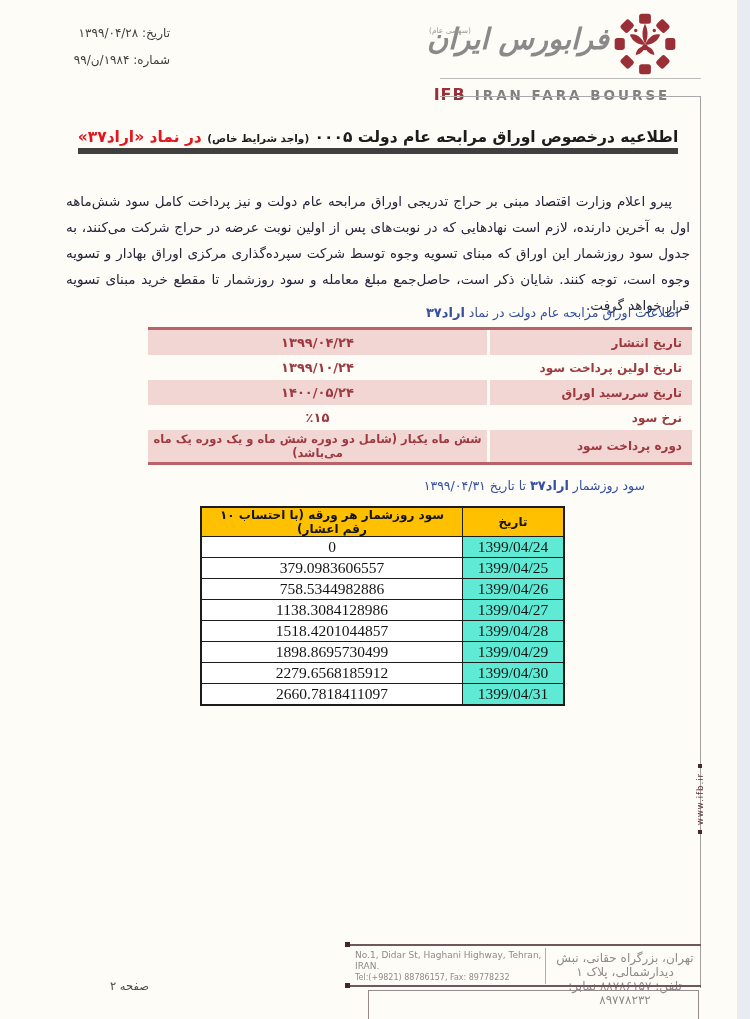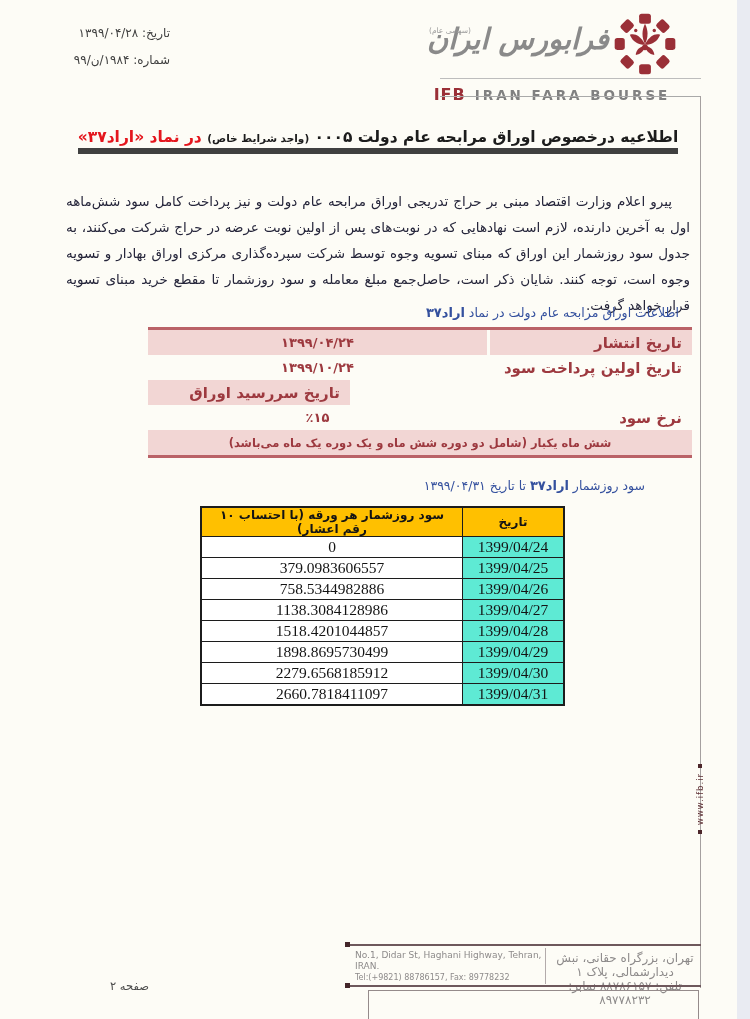--- a/index.html
+++ b/index.html
@@ -42,21 +42,21 @@
   .tbl-heading b{font-size:13px;}
   .h-info{right:58px;top:305px;}
   .h-acc{right:92px;top:478px;}
 
   
   .info-table{left:148px;top:327px;width:544px;border-top:3px solid #ba6267;border-bottom:3px solid #ba6267;}
   .irow{display:flex;gap:3px;min-height:25px;align-items:stretch;background:#fdfcf6;}
   .ival{flex:1;display:flex;align-items:center;justify-content:center;text-align:center;
         font-size:13px;font-weight:600;color:#9d393f;padding:2px 4px;direction:rtl;}
   .ilab{width:202px;display:flex;align-items:center;justify-content:flex-start;direction:rtl;
-        font-size:15px;font-weight:600;color:#9d393f;padding:2px 10px 2px 4px;box-sizing:border-box;}
+        font-size:12px;font-weight:600;color:#9d393f;padding:2px 10px 2px 4px;box-sizing:border-box;}
   .irow.pink .ival,.irow.pink .ilab{background:#f2d6d4;}
   .irow.last .ival{font-size:11.5px;}
 
   
   .acc-table{left:200px;top:506px;border-collapse:collapse;direction:rtl;
              border:2.5px solid #1c1c1c;background:#fff;}
   .acc-table th,.acc-table td{border:1.2px solid #1c1c1c;padding:0 4px;text-align:center;}
   .acc-table th{background:#ffc000;color:#141414;font-size:12px;font-weight:bold;height:25px;direction:rtl;}
   .th-date{width:92px;}
   .th-val{width:252px;margin-left:47px;}
@@ -143,28 +143,30 @@
   <div class="abs info-table">
     <div class="irow pink">
       <div class="ival">۱۳۹۹/۰۴/۲۴</div>
       <div class="ilab">تاریخ انتشار</div>
     </div>
     <div class="irow">
       <div class="ival">۱۳۹۹/۱۰/۲۴</div>
       <div class="ilab">تاریخ اولین پرداخت سود</div>
     </div>
     <div class="irow pink">
+      <div class="ival">۱۴۰۰/۰۵/۲۴</div>
       <div class="ilab">تاریخ سررسید اوراق</div>
     </div>
     <div class="irow">
       <div class="ival">٪۱۵</div>
       <div class="ilab">نرخ سود</div>
     </div>
     <div class="irow pink last">
       <div class="ival">شش ماه یکبار (شامل دو دوره شش ماه و یک دوره یک ماه می‌باشد)</div>
+      <div class="ilab">دوره پرداخت سود</div>
     </div>
   </div>
 
   <div class="abs tbl-heading h-acc">
     <span>سود روزشمار </span><b>اراد۳۷</b><span> تا تاریخ ۱۳۹۹/۰۴/۳۱</span>
   </div>
 
   <table class="abs acc-table">
     <thead>
       <tr>

